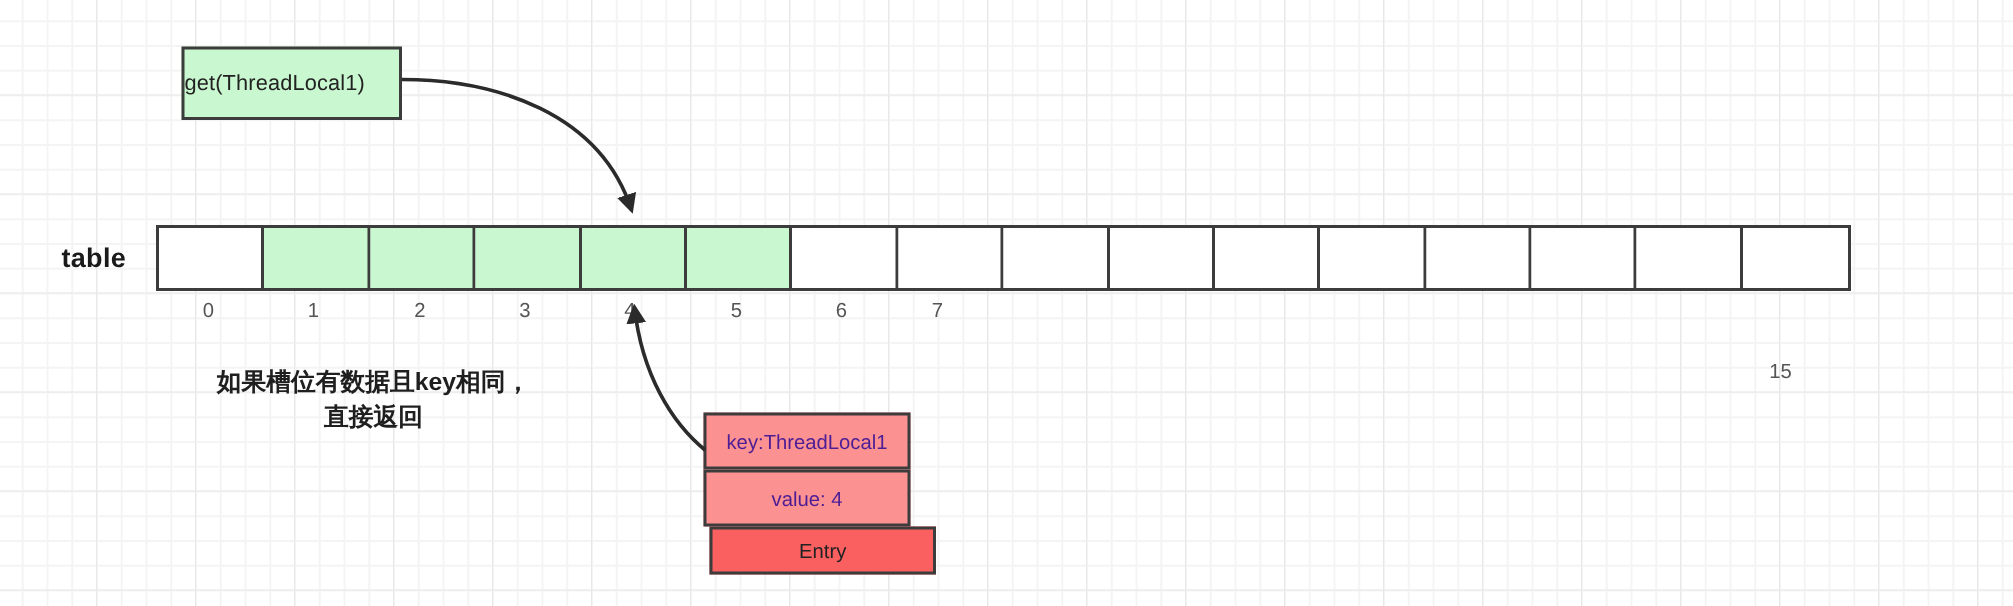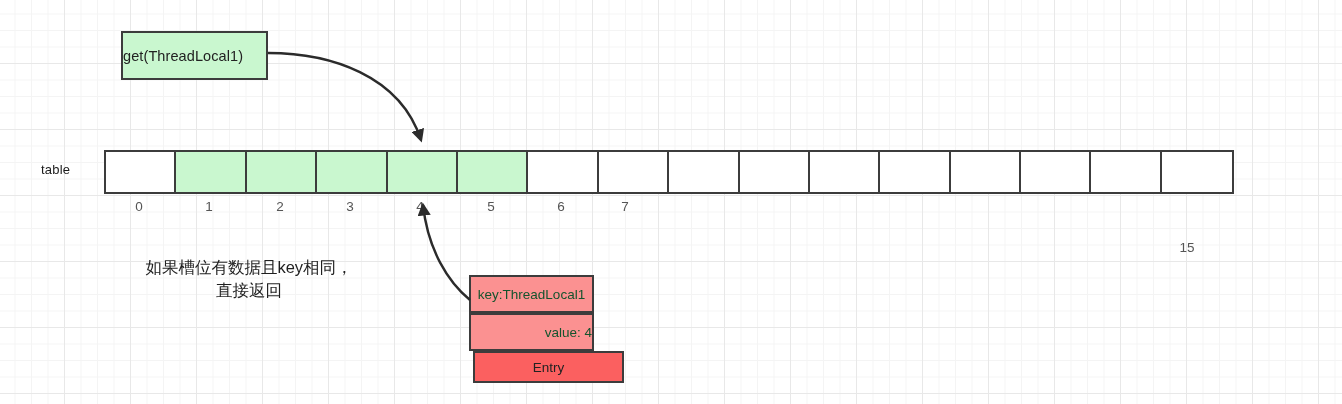--- a/index.html
+++ b/index.html
@@ -45,22 +45,22 @@
     font-size: 14.5px;
     color: #222;
     letter-spacing: .1px;
   }
 
   
   .table-label {
     position: absolute;
     left: 41px;
     top: 162px;
-    font-size: 13px;
-    font-weight: normal;
+    font-size: 18px;
+    font-weight: bold;
     color: #1a1a1a;
     letter-spacing: .2px;
   }
   .table-row {
     position: absolute;
     left: 104px;
     top: 150px;
     height: 44px;
     display: flex;
     border: 2px solid #3c3c3c;
@@ -83,46 +83,46 @@
     width: 70px;
     text-align: center;
     font-size: 13.5px;
     color: #555;
   }
 
   
   .note {
     position: absolute;
     left: 113px;
-    top: 256px;
+    top: 244px;
     width: 272px;
     text-align: center;
     font-size: 16.5px;
-    font-weight: normal;
+    font-weight: bold;
     line-height: 1.42;
     color: #1f1f1f;
   }
 
   
   .entry-key, .entry-value {
     position: absolute;
     left: 469px;
-    width: 125px;
+    width: 138px;
     height: 38px;
     background: #fb9191;
     border: 2px solid #3c3c3c;
     box-sizing: border-box;
     display: flex;
     align-items: center;
     justify-content: center;
     font-size: 13.5px;
-    color: #14532d;
+    color: #4c1d95;
   }
   .entry-key { top: 275px; }
-  .entry-value { top: 313px; justify-content: flex-end; }
+  .entry-value { top: 313px; }
   .entry-tag {
     position: absolute;
     left: 473px;
     top: 351px;
     width: 151px;
     height: 32px;
     background: #fb6060;
     border: 2px solid #3c3c3c;
     box-sizing: border-box;
     display: flex;

